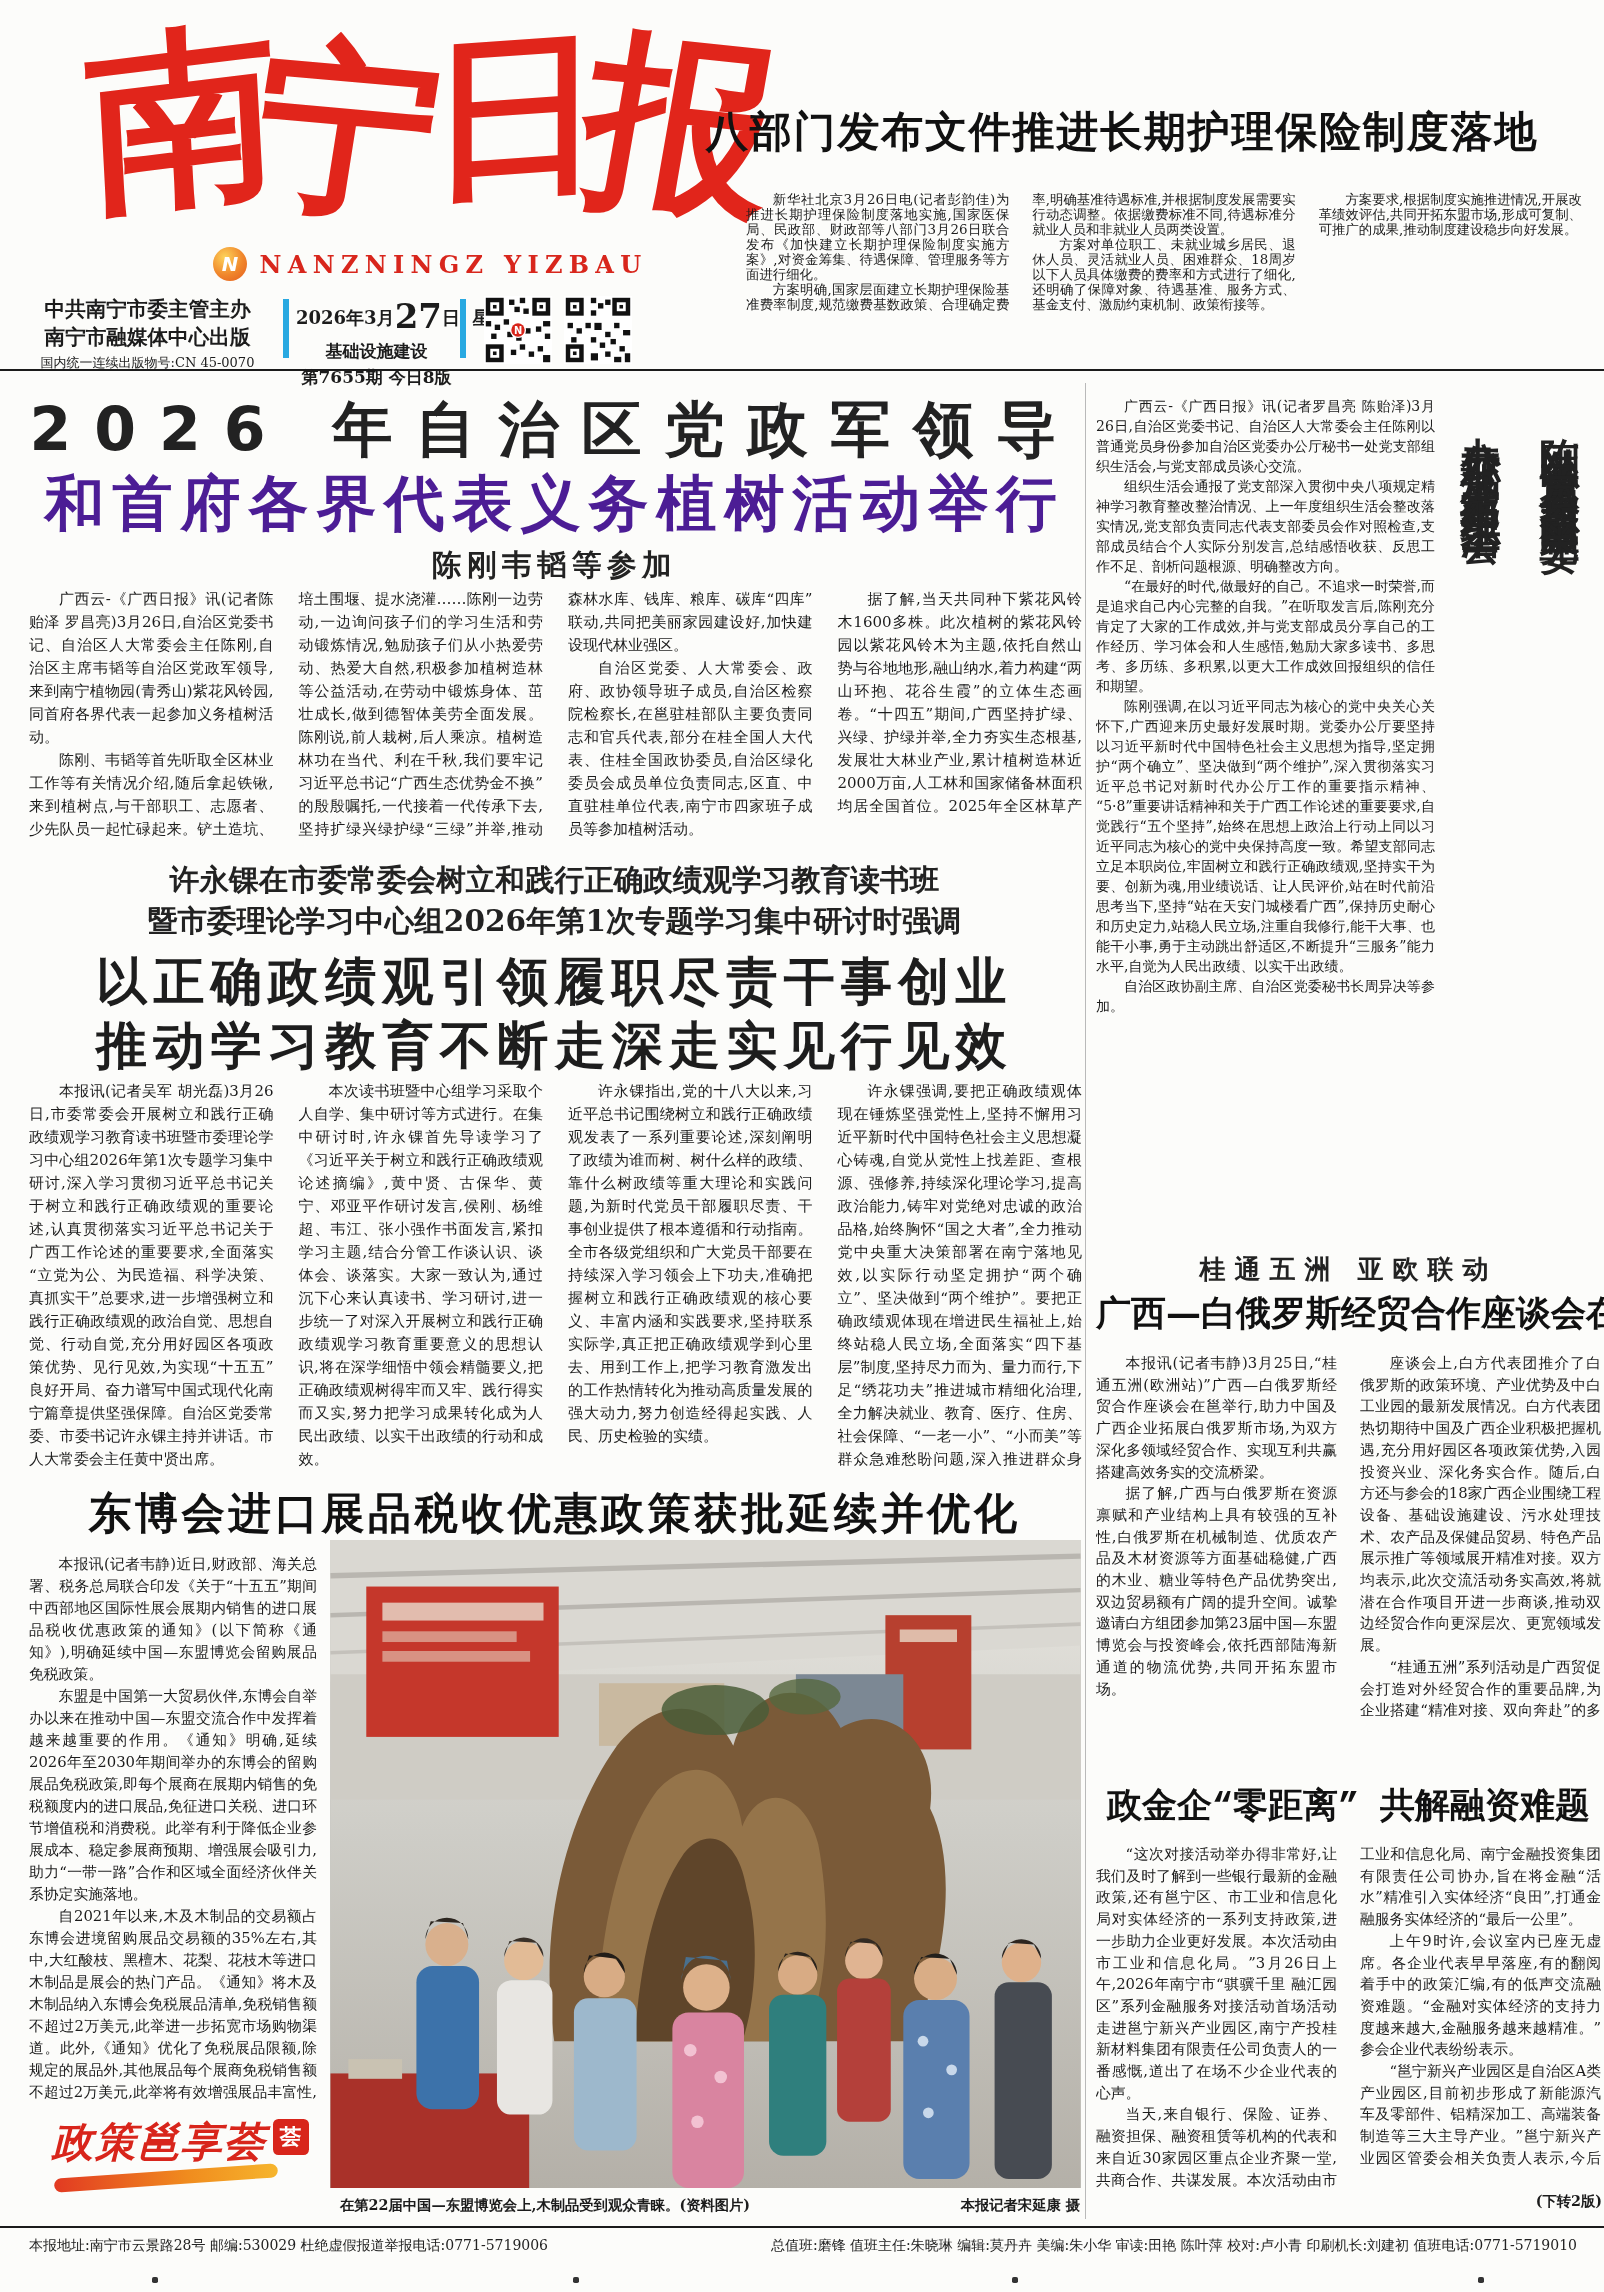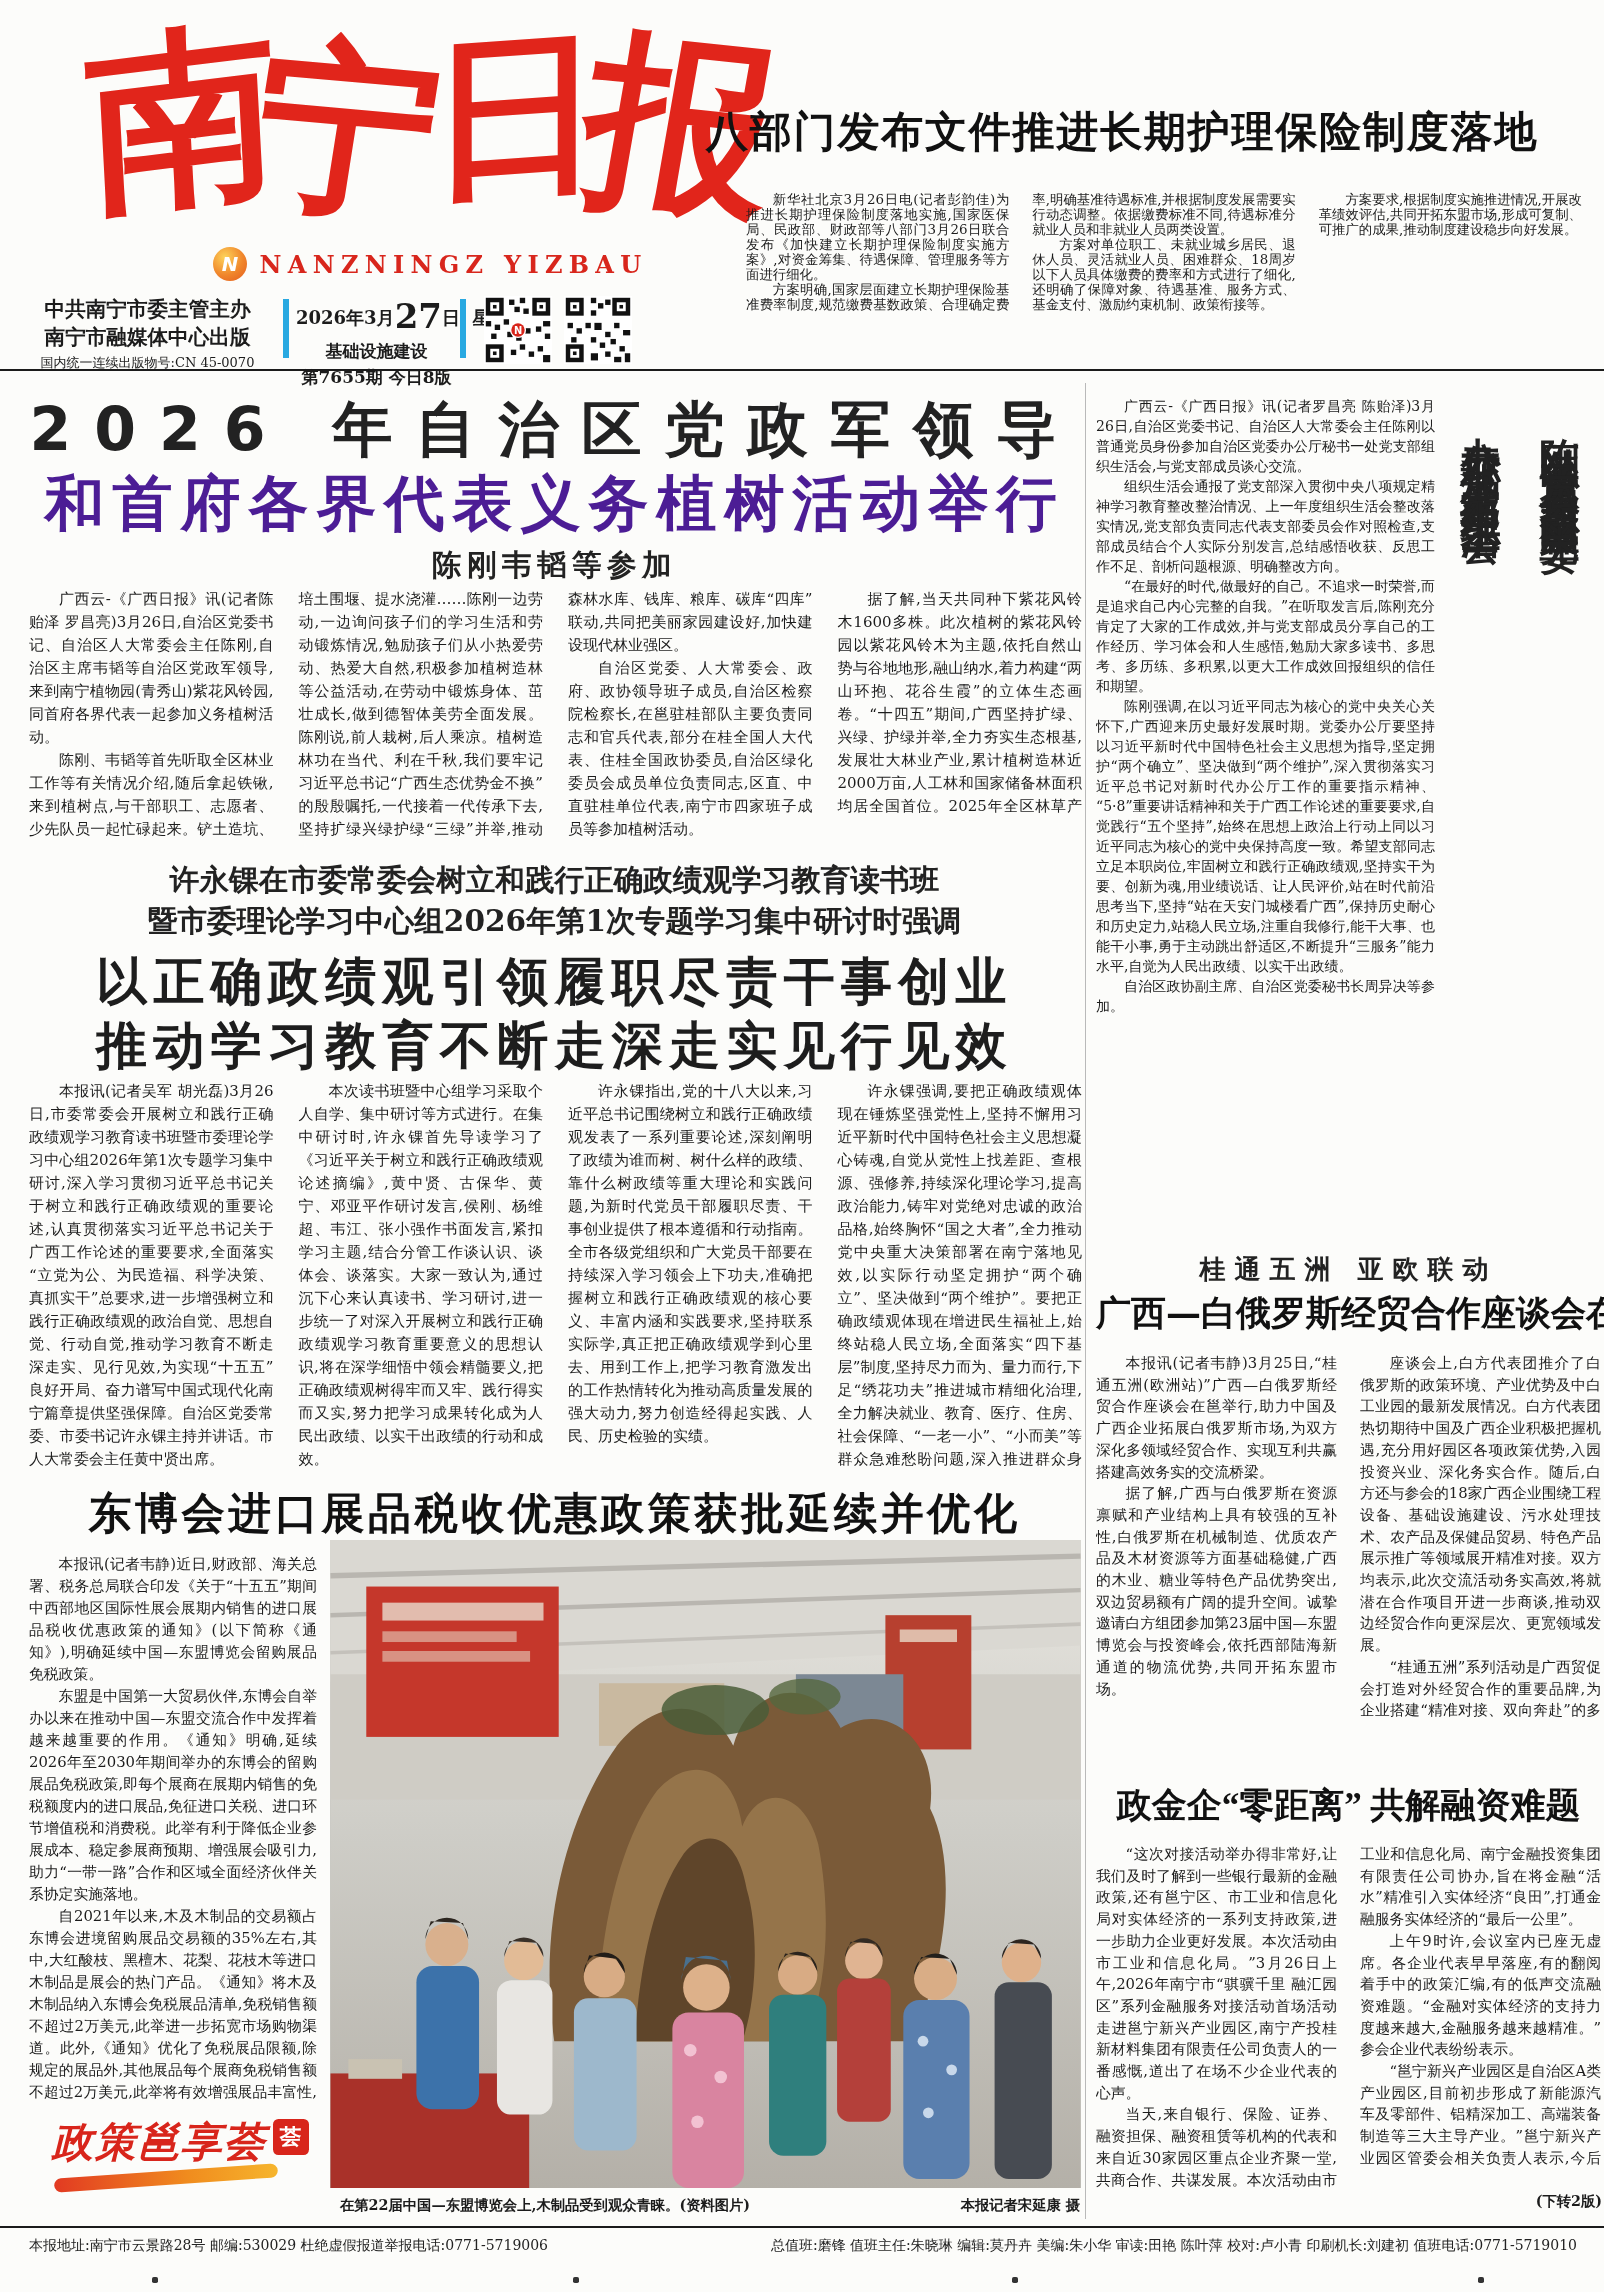--- a/index.html
+++ b/index.html
@@ -89,21 +89,21 @@
   .photo-credit{position:absolute;left:869px;top:2196px;width:211px;font-size:14.3px;font-weight:600;text-align:right;}
   
   .belarus-kicker{position:absolute;left:1096px;top:1252px;width:505px;text-align:center;
       font-size:26px;font-weight:600;letter-spacing:9px;color:#222;white-space:nowrap;}
   .belarus-headline{position:absolute;left:1096px;top:1290px;width:505px;text-align:center;
       font-size:35px;font-weight:bold;font-family:"DejaVu Serif",serif;color:#111;white-space:nowrap;}
   .belarus-body{position:absolute;left:1096px;top:1352px;width:505px;height:390px;
       column-count:2;column-gap:23px;column-fill:auto;font-size:14.8px;line-height:21.7px;overflow:hidden;}
   
   .finance-headline{position:absolute;left:1096px;top:1782px;width:505px;text-align:center;
-      font-size:35px;font-weight:bold;font-family:Liberation Serif, serif;color:#111;white-space:nowrap;}
+      font-size:35px;font-weight:bold;font-family:Liberation Mono, monospace;color:#111;white-space:nowrap;}
   .finance-body{position:absolute;left:1096px;top:1843px;width:505px;height:365px;
       column-count:2;column-gap:23px;column-fill:auto;font-size:14.8px;line-height:21.7px;overflow:hidden;}
   .jump-note{position:absolute;left:1460px;top:2192px;width:142px;text-align:right;
       font-size:14.3px;font-weight:bold;}
   
   .footer-line{position:absolute;left:29px;top:2237px;width:1548px;display:flex;
       justify-content:space-between;font-size:14px;color:#222;}
   .print-mark{position:absolute;top:2277px;width:6.3px;height:6.3px;background:#333;border-radius:1.8px;}
   .pm1{left:152px;} .pm2{left:573px;} .pm3{left:1012px;} .pm4{left:1478px;}
 </style>
@@ -234,21 +234,21 @@
   <div class="vertical-headline">
     <div>陈刚以普通党员身份参加自治区党委</div>
     <div>办公厅秘书一处党支部组织生活会</div>
   </div>
 
   <div class="study-k1">许永锞在市委常委会树立和践行正确政绩观学习教育读书班</div>
   <div class="study-k2">暨市委理论学习中心组2026年第1次专题学习集中研讨时强调</div>
   <div class="study-h1">以正确政绩观引领履职尽责干事创业</div>
   <div class="study-h2">推动学习教育不断走深走实见行见效</div>
   <div class="study-body">
-      <p class="para">本报讯(记者吴军 胡光磊)3月26日,市委常委会开展树立和践行正确政绩观学习教育读书班暨市委理论学习中心组2026年第1次专题学习集中研讨,深入学习贯彻习近平总书记关于树立和践行正确政绩观的重要论述,认真贯彻落实习近平总书记关于广西工作论述的重要要求,全面落实“立党为公、为民造福、科学决策、真抓实干”总要求,进一步增强树立和践行正确政绩观的政治自觉、思想自觉、行动自觉,推动学习教育不断走深走实、见行见效,为实现“十五五”良好开局、奋力谱写中国式现代化南宁篇章提供坚强保障。自治区党委常委、市委书记许永锞主持并讲话。市人大常委会主任黄中贤出席。</p>
+      <p class="para">本报讯(记者吴军 胡光磊)3月26日,市委常委会开展树立和践行正确政绩观学习教育读书班暨市委理论学习中心组2026年第1次专题学习集中研讨,深入学习贯彻习近平总书记关于树立和践行正确政绩观的重要论述,认真贯彻落实习近平总书记关于广西工作论述的重要要求,全面落实“立党为公、为民造福、科学决策、真抓实干”总要求,进一步增强树立和践行正确政绩观的政治自觉、思想自觉、行动自觉,充分用好园区各项政策优势、见行见效,为实现“十五五”良好开局、奋力谱写中国式现代化南宁篇章提供坚强保障。自治区党委常委、市委书记许永锞主持并讲话。市人大常委会主任黄中贤出席。</p>
       <p class="para">本次读书班暨中心组学习采取个人自学、集中研讨等方式进行。在集中研讨时,许永锞首先导读学习了《习近平关于树立和践行正确政绩观论述摘编》,黄中贤、古保华、黄宁、邓亚平作研讨发言,侯刚、杨维超、韦江、张小强作书面发言,紧扣学习主题,结合分管工作谈认识、谈体会、谈落实。大家一致认为,通过沉下心来认真读书、学习研讨,进一步统一了对深入开展树立和践行正确政绩观学习教育重要意义的思想认识,将在深学细悟中领会精髓要义,把正确政绩观树得牢而又牢、践行得实而又实,努力把学习成果转化成为人民出政绩、以实干出政绩的行动和成效。</p>
       <p class="para">许永锞指出,党的十八大以来,习近平总书记围绕树立和践行正确政绩观发表了一系列重要论述,深刻阐明了政绩为谁而树、树什么样的政绩、靠什么树政绩等重大理论和实践问题,为新时代党员干部履职尽责、干事创业提供了根本遵循和行动指南。全市各级党组织和广大党员干部要在持续深入学习领会上下功夫,准确把握树立和践行正确政绩观的核心要义、丰富内涵和实践要求,坚持联系实际学,真正把正确政绩观学到心里去、用到工作上,把学习教育激发出的工作热情转化为推动高质量发展的强大动力,努力创造经得起实践、人民、历史检验的实绩。</p>
       <p class="para">许永锞强调,要把正确政绩观体现在锤炼坚强党性上,坚持不懈用习近平新时代中国特色社会主义思想凝心铸魂,自觉从党性上找差距、查根源、强修养,持续深化理论学习,提高政治能力,铸牢对党绝对忠诚的政治品格,始终胸怀“国之大者”,全力推动党中央重大决策部署在南宁落地见效,以实际行动坚定拥护“两个确立”、坚决做到“两个维护”。要把正确政绩观体现在增进民生福祉上,始终站稳人民立场,全面落实“四下基层”制度,坚持尽力而为、量力而行,下足“绣花功夫”推进城市精细化治理,全力解决就业、教育、医疗、住房、社会保障、“一老一小”、“小而美”等群众急难愁盼问题,深入推进群众身边不正之风和腐败问题集中整治,坚决维护群众切身利益,让发展成果更多更公平惠及人民群众。要把正确政绩观体现在科学精准决策上,坚持从实际出发、按规律办事,强化战略思维、系统思维、辩证思维,善于运用“交换、比较、反复”等科学方法,加强调查研究,深入把握规律,真正做到决策科学民主、执行坚决有力,以创造性工作把各项决策部署落到实处。要把正确政绩观体现在勇于担当作为上,牢牢把握高质量发展这一首要任务,深入查摆个人层面五种政绩观偏差“病症”,深入查摆组织层面以上率下树立和践行正确政绩观有差距等问题,扎实开展整改整治,推动全市各级党组织大力弘扬实事求是、求真务实、真抓实干的优良作风,牢固树立重实干、重实绩的鲜明选人用人导向,引导全市党员干部把更多心思和精力放到稳增长、抓改革、扩开放、惠民生、护稳定等工作上来,凝心聚力加快建设现代化人民城市。</p>
     </div>
 
   <div class="expo-headline">东博会进口展品税收优惠政策获批延续并优化</div>
   <div class="expo-body">
       <p class="para">本报讯(记者韦静)近日,财政部、海关总署、税务总局联合印发《关于“十五五”期间中西部地区国际性展会展期内销售的进口展品税收优惠政策的通知》(以下简称《通知》),明确延续中国—东盟博览会留购展品免税政策。</p>
       <p class="para">东盟是中国第一大贸易伙伴,东博会自举办以来在推动中国—东盟交流合作中发挥着越来越重要的作用。《通知》明确,延续2026年至2030年期间举办的东博会的留购展品免税政策,即每个展商在展期内销售的免税额度内的进口展品,免征进口关税、进口环节增值税和消费税。此举有利于降低企业参展成本、稳定参展商预期、增强展会吸引力,助力“一带一路”合作和区域全面经济伙伴关系协定实施落地。</p>
       <p class="para">自2021年以来,木及木制品的交易额占东博会进境留购展品交易额的35%左右,其中,大红酸枝、黑檀木、花梨、花枝木等进口木制品是展会的热门产品。《通知》将木及木制品纳入东博会免税展品清单,免税销售额不超过2万美元,此举进一步拓宽市场购物渠道。此外,《通知》优化了免税展品限额,除规定的展品外,其他展品每个展商免税销售额不超过2万美元,此举将有效增强展品丰富性,为展商拓展、释放消费潜力提供支撑。</p>

